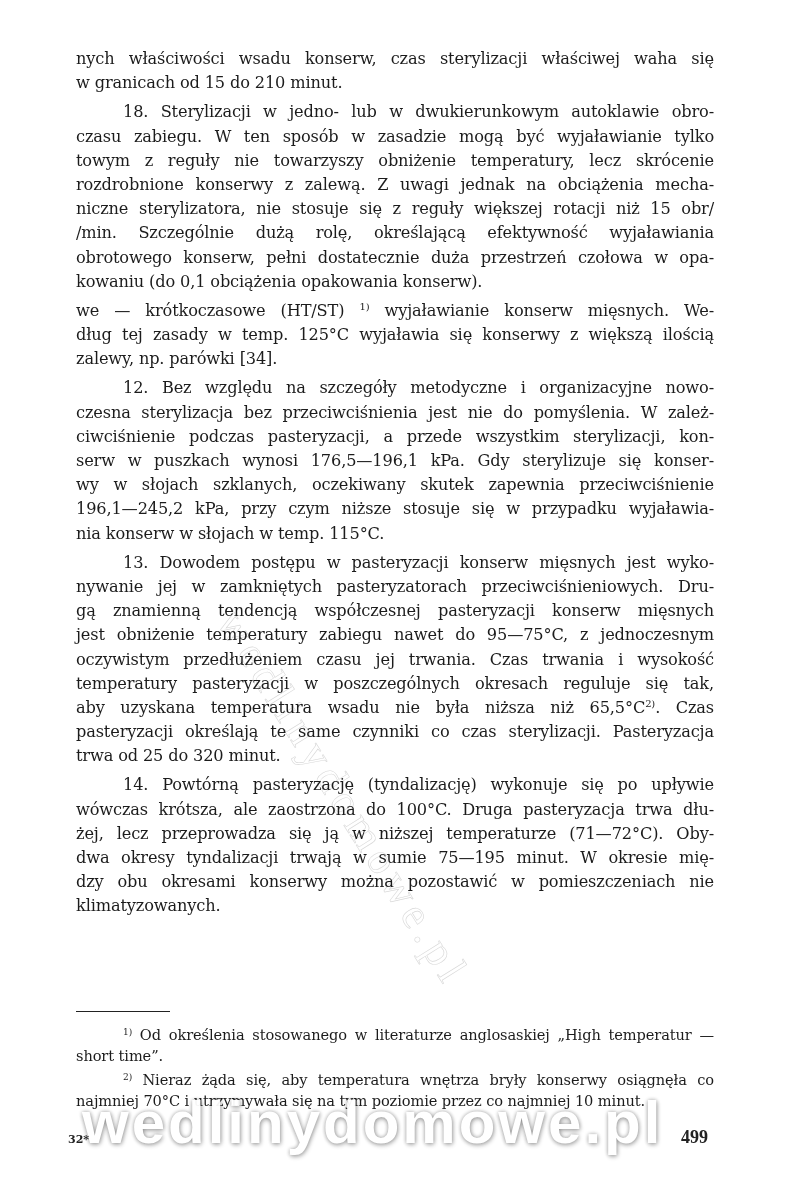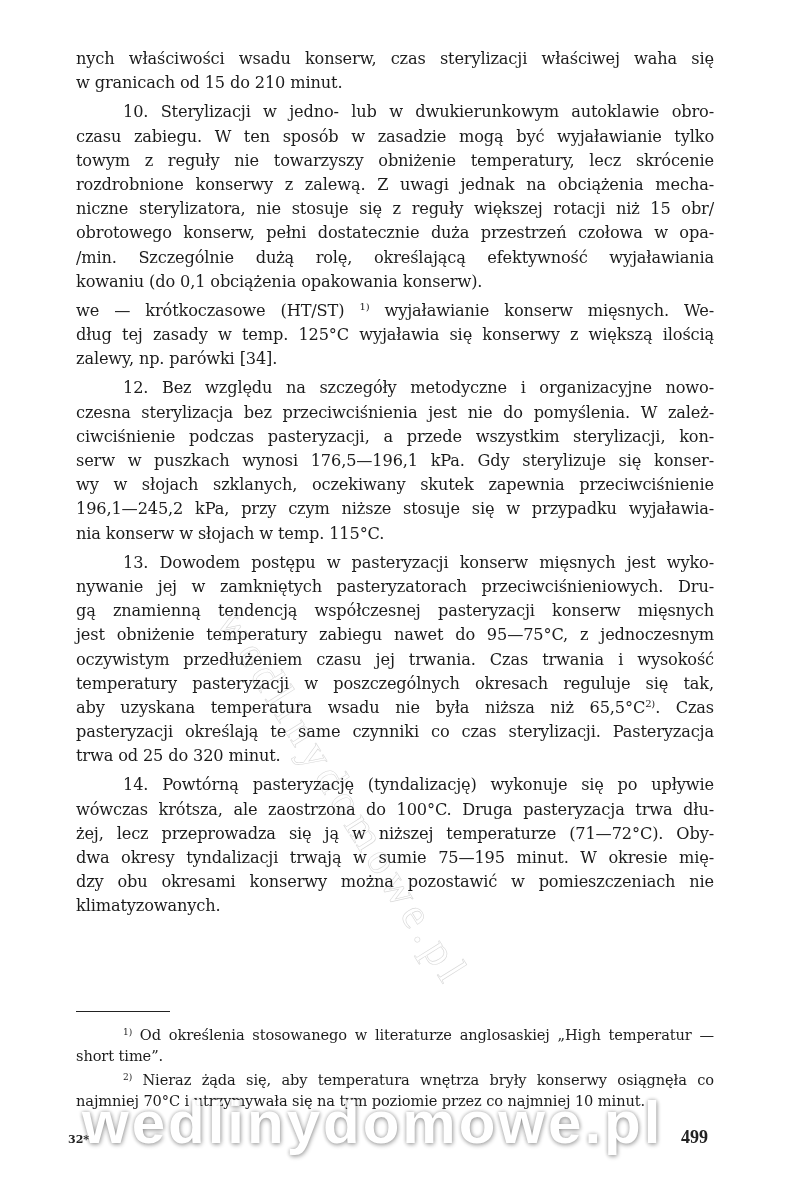--- a/index.html
+++ b/index.html
@@ -136,27 +136,27 @@
 <div class="wm-diagonal">wedlinydomowe.pl</div>
 
 <div class="page">
 
   <p class="para">
     <span class="ln">nych właściwości wsadu konserw, czas sterylizacji właściwej waha się</span>
     <span class="ln last">w granicach od 15 do 210 minut.</span>
   </p>
 
   <p class="para">
-    <span class="ln indent">10. Sterylizacji w jedno- lub w dwukierunkowym autoklawie obro-</span>
+    <span class="ln indent">18. Sterylizacji w jedno- lub w dwukierunkowym autoklawie obro-</span>
     <span class="ln">czasu zabiegu. W ten sposób w zasadzie mogą być wyjaławianie tylko</span>
     <span class="ln">towym z reguły nie towarzyszy obniżenie temperatury, lecz skrócenie</span>
     <span class="ln">rozdrobnione konserwy z zalewą. Z uwagi jednak na obciążenia mecha-</span>
     <span class="ln">niczne sterylizatora, nie stosuje się z reguły większej rotacji niż 15 obr/</span>
+    <span class="ln">/min. Szczególnie dużą rolę, określającą efektywność wyjaławiania</span>
     <span class="ln">obrotowego konserw, pełni dostatecznie duża przestrzeń czołowa w opa-</span>
-    <span class="ln">/min. Szczególnie dużą rolę, określającą efektywność wyjaławiania</span>
     <span class="ln last">kowaniu (do 0,1 obciążenia opakowania konserw).</span>
   </p>
 
   <p class="para">
     <span class="ln"><span>we — krótkoczasowe (HT/ST)</span> <sup class="fn">1)</sup> <span>wyjaławianie konserw mięsnych. We-</span></span>
     <span class="ln">dług tej zasady w temp. 125°C wyjaławia się konserwy z większą ilością</span>
     <span class="ln last">zalewy, np. parówki [34].</span>
   </p>
 
   <p class="para">

